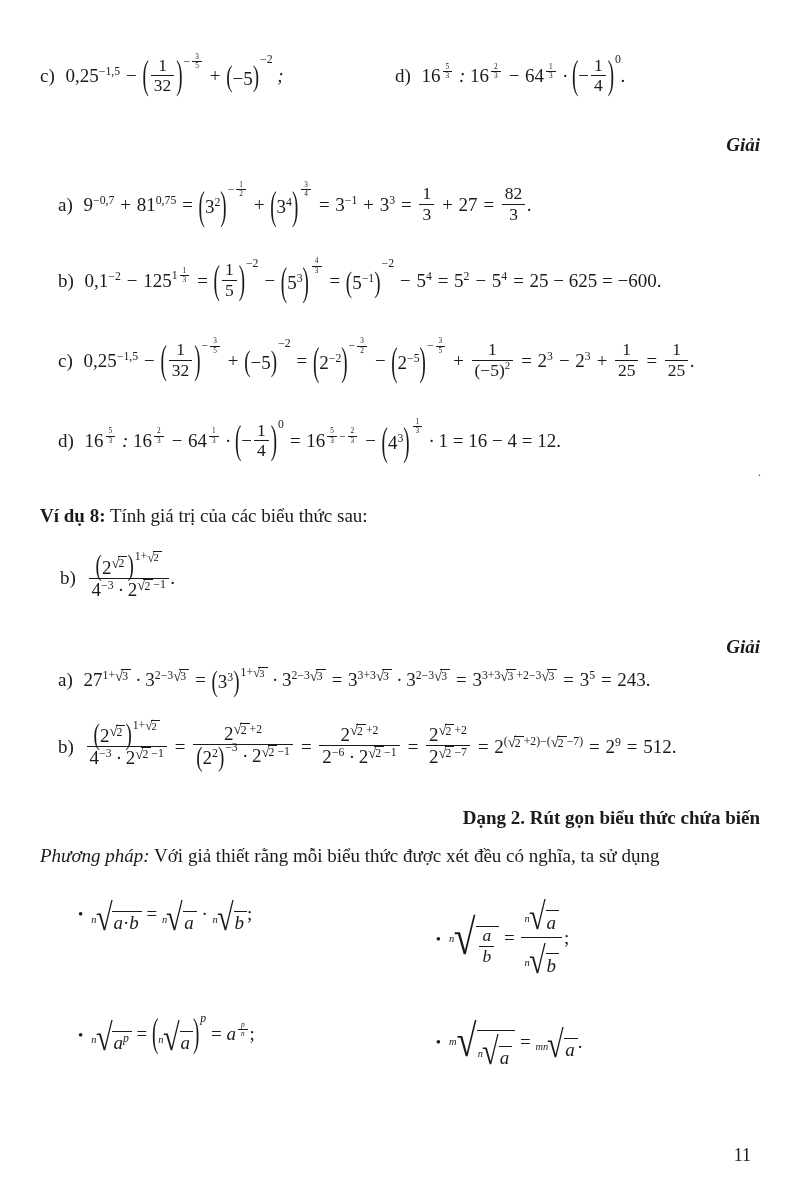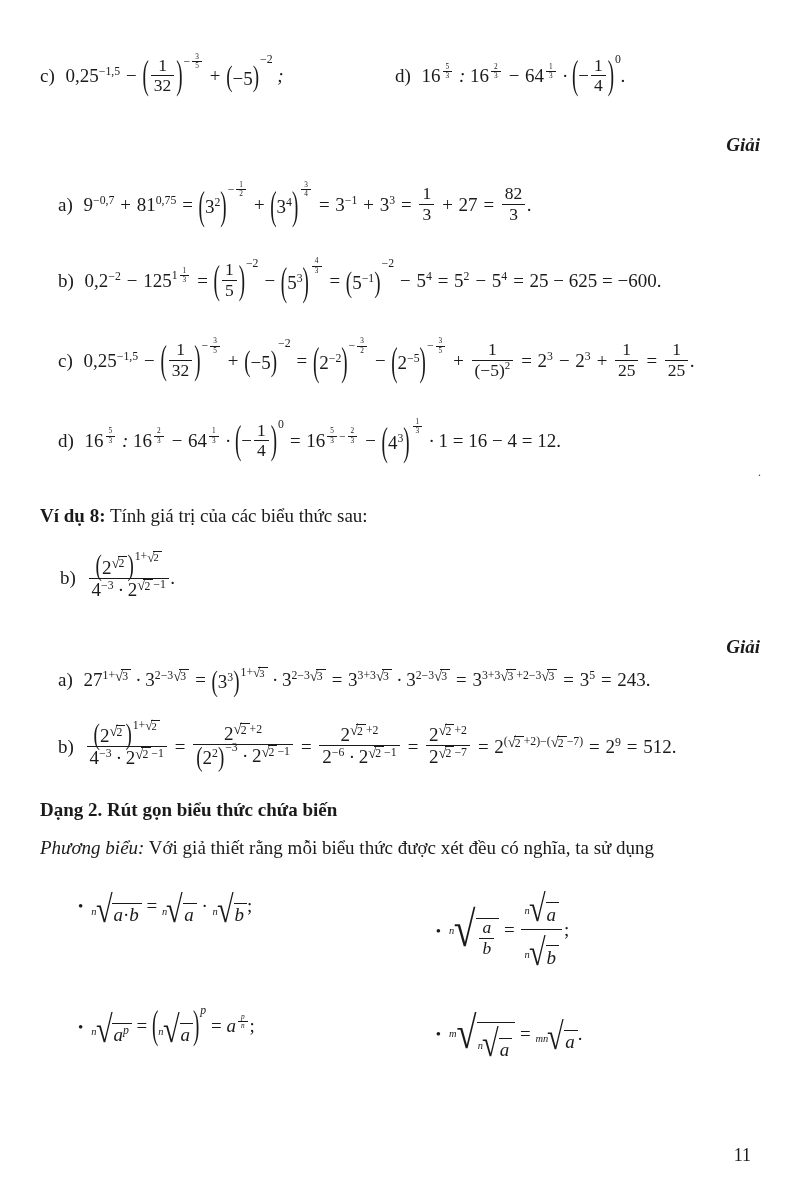--- a/index.html
+++ b/index.html
@@ -207,21 +207,21 @@
         + <span class="paren"><span class="pL">(</span><span class="up">3</span><sup>4</sup><span class="pR">)</span></span><span class="exp-outside"><span class="frac small"><span class="num">3</span><span class="den">4</span></span></span>
         = <span class="up">3</span><sup>−1</sup> + <span class="up">3</span><sup>3</sup> =
         <span class="frac"><span class="num up">1</span><span class="den up">3</span></span> + <span class="up">27</span> =
         <span class="frac"><span class="num up">82</span><span class="den up">3</span></span>.
       </span>
     </div>
 
     <div class="line-row" style="margin-top:36px; padding-left:18px;">
       <span class="math" title="0,2^(-2) - 125^(1 1/3) = (1/5)^(-2) - (5^3)^(4/3) = (5^(-1))^(-2) - 5^4 = 5^2 - 5^4 = 25 - 625 = -600.">
         <span class="label">b)</span>
-        <span class="up">0,2</span><sup>−2</sup> − <span class="up">125</span><sup>1<span class="frac small"><span class="num">1</span><span class="den">3</span></span></sup> =
+        <span class="up">0,1</span><sup>−2</sup> − <span class="up">125</span><sup>1<span class="frac small"><span class="num">1</span><span class="den">3</span></span></sup> =
         <span class="paren"><span class="pL">(</span><span class="frac"><span class="num up">1</span><span class="den up">5</span></span><span class="pR">)</span></span><span class="exp-outside">−2</span>
         − <span class="paren"><span class="pL">(</span><span class="up">5</span><sup>3</sup><span class="pR">)</span></span><span class="exp-outside"><span class="frac small"><span class="num">4</span><span class="den">3</span></span></span>
         = <span class="paren"><span class="pL" style="transform:scaleY(1.6)">(</span><span class="up">5</span><sup>−1</sup><span class="pR" style="transform:scaleY(1.6)">)</span></span><span class="exp-outside">−2</span>
         − <span class="up">5</span><sup>4</sup> = <span class="up">5</span><sup>2</sup> − <span class="up">5</span><sup>4</sup> = <span class="up">25 − 625 = −600.</span>
       </span>
     </div>
 
     <div class="line-row" style="margin-top:40px; padding-left:18px;">
       <span class="math" title="0,25^(-1,5) - (1/32)^(-3/5) + (-5)^(-2) = (2^(-2))^(-3/2) - (2^(-5))^(-3/5) + 1/((-5)^2) = 2^3 - 2^3 + 1/25 = 1/25 .">
         <span class="label">c)</span>
@@ -304,26 +304,26 @@
         =
         <span class="frac" style="font-size:1em;">
           <span class="num"><span class="up">2</span><sup><span class="rad"><span class="sign">√</span><span class="body up">2</span></span>+2</sup></span>
           <span class="den"><span class="up">2</span><sup><span class="rad"><span class="sign">√</span><span class="body up">2</span></span>−7</sup></span>
         </span>
         = <span class="up">2</span><sup>(<span class="rad"><span class="sign">√</span><span class="body up">2</span></span>+2)−(<span class="rad"><span class="sign">√</span><span class="body up">2</span></span>−7)</sup>
         = <span class="up">2</span><sup>9</sup> = <span class="up">512.</span>
       </span>
     </div>
 
-    <div class="line-row" style="margin-top:28px;">
+    <div class="line-row" style="margin-top:36px;text-align:right;">
       <span class="heading">Dạng 2. Rút gọn biểu thức chứa biến</span>
     </div>
 
     <div class="line-row" style="margin-top:16px;">
-      <span class="body-text italic-lead">Phương biểu:</span><span class="body-text"> Với giả thiết rằng mỗi biểu thức được xét đều có nghĩa, ta sử dụng</span>
+      <span class="body-text italic-lead">Phương pháp:</span><span class="body-text"> Với giả thiết rằng mỗi biểu thức được xét đều có nghĩa, ta sử dụng</span>
     </div>
 
     <div class="two-col line-row" style="margin-top:30px;">
       <div class="col-a bullet-item" style="padding-left:38px;">
         <span class="bullet-dot">•</span>
         <span class="math" title="ⁿ√(a·b) = ⁿ√a · ⁿ√b ;">
           <span class="rad radtall"><span class="idx">n</span><span class="sign">√</span><span class="body"><span>a</span><span class="up">·</span><span>b</span></span></span>
           <span class="up">=</span>
           <span class="rad radtall"><span class="idx">n</span><span class="sign">√</span><span class="body">a</span></span>
           <span class="up">·</span>

